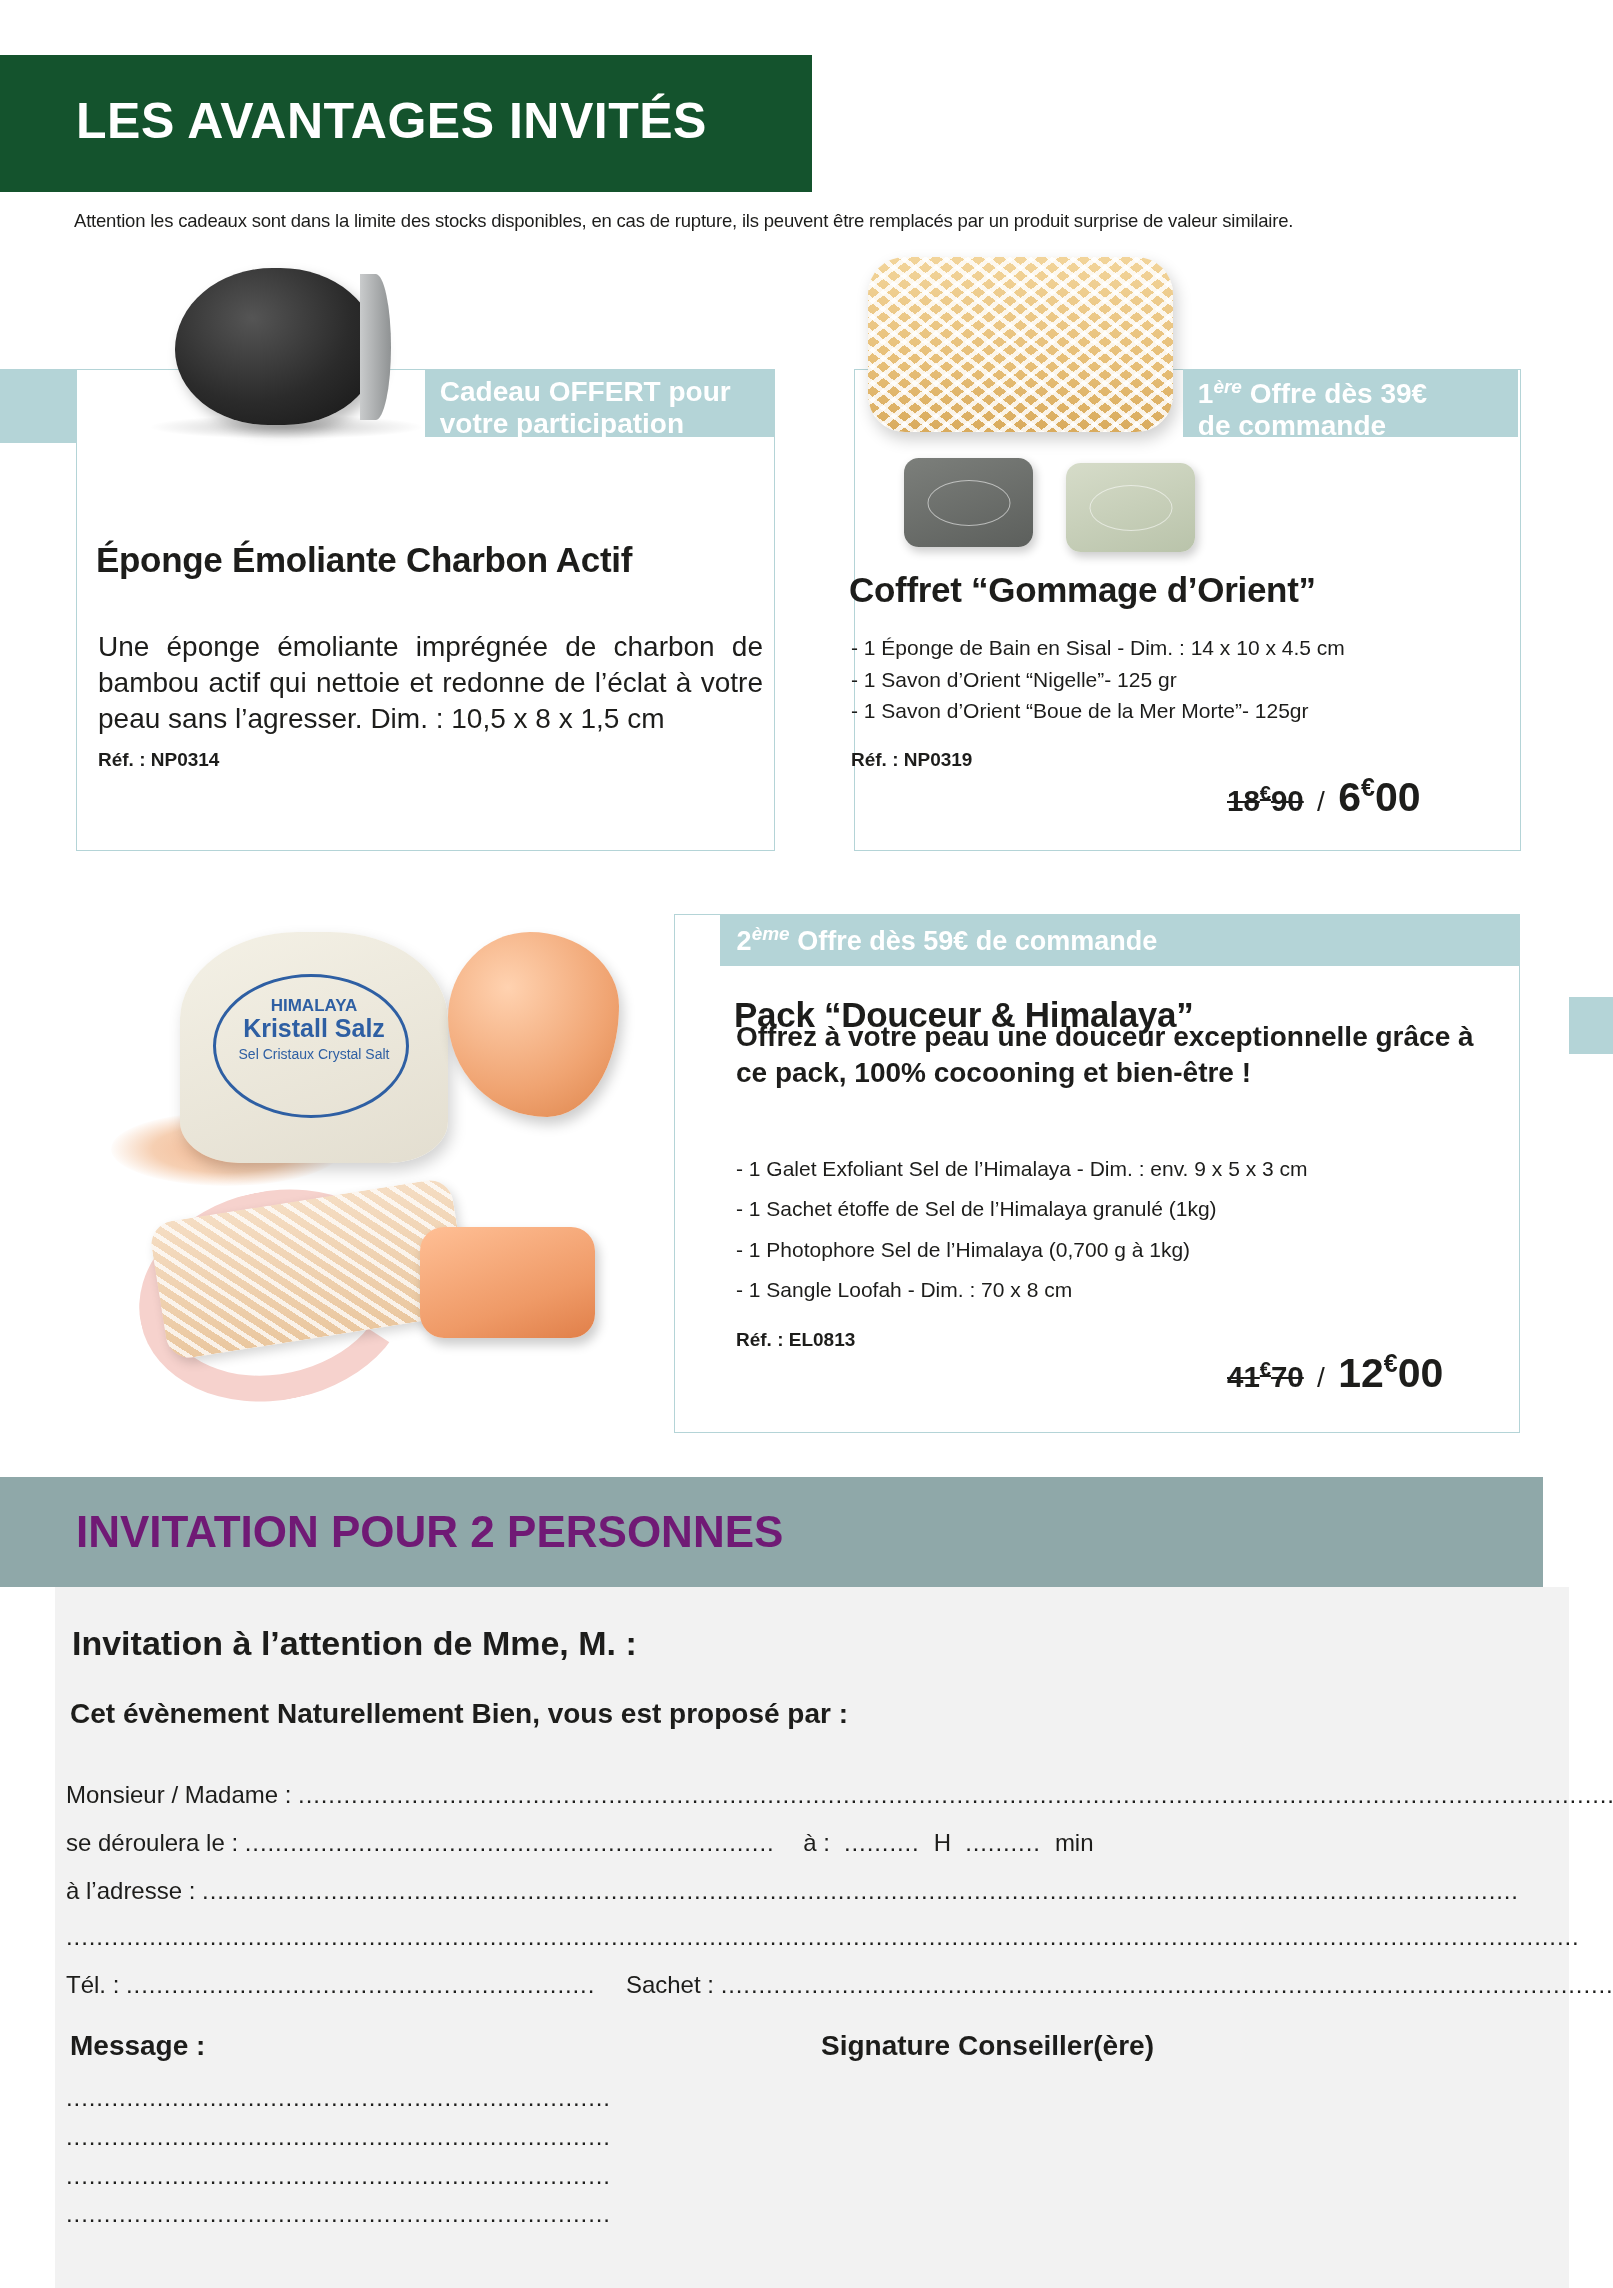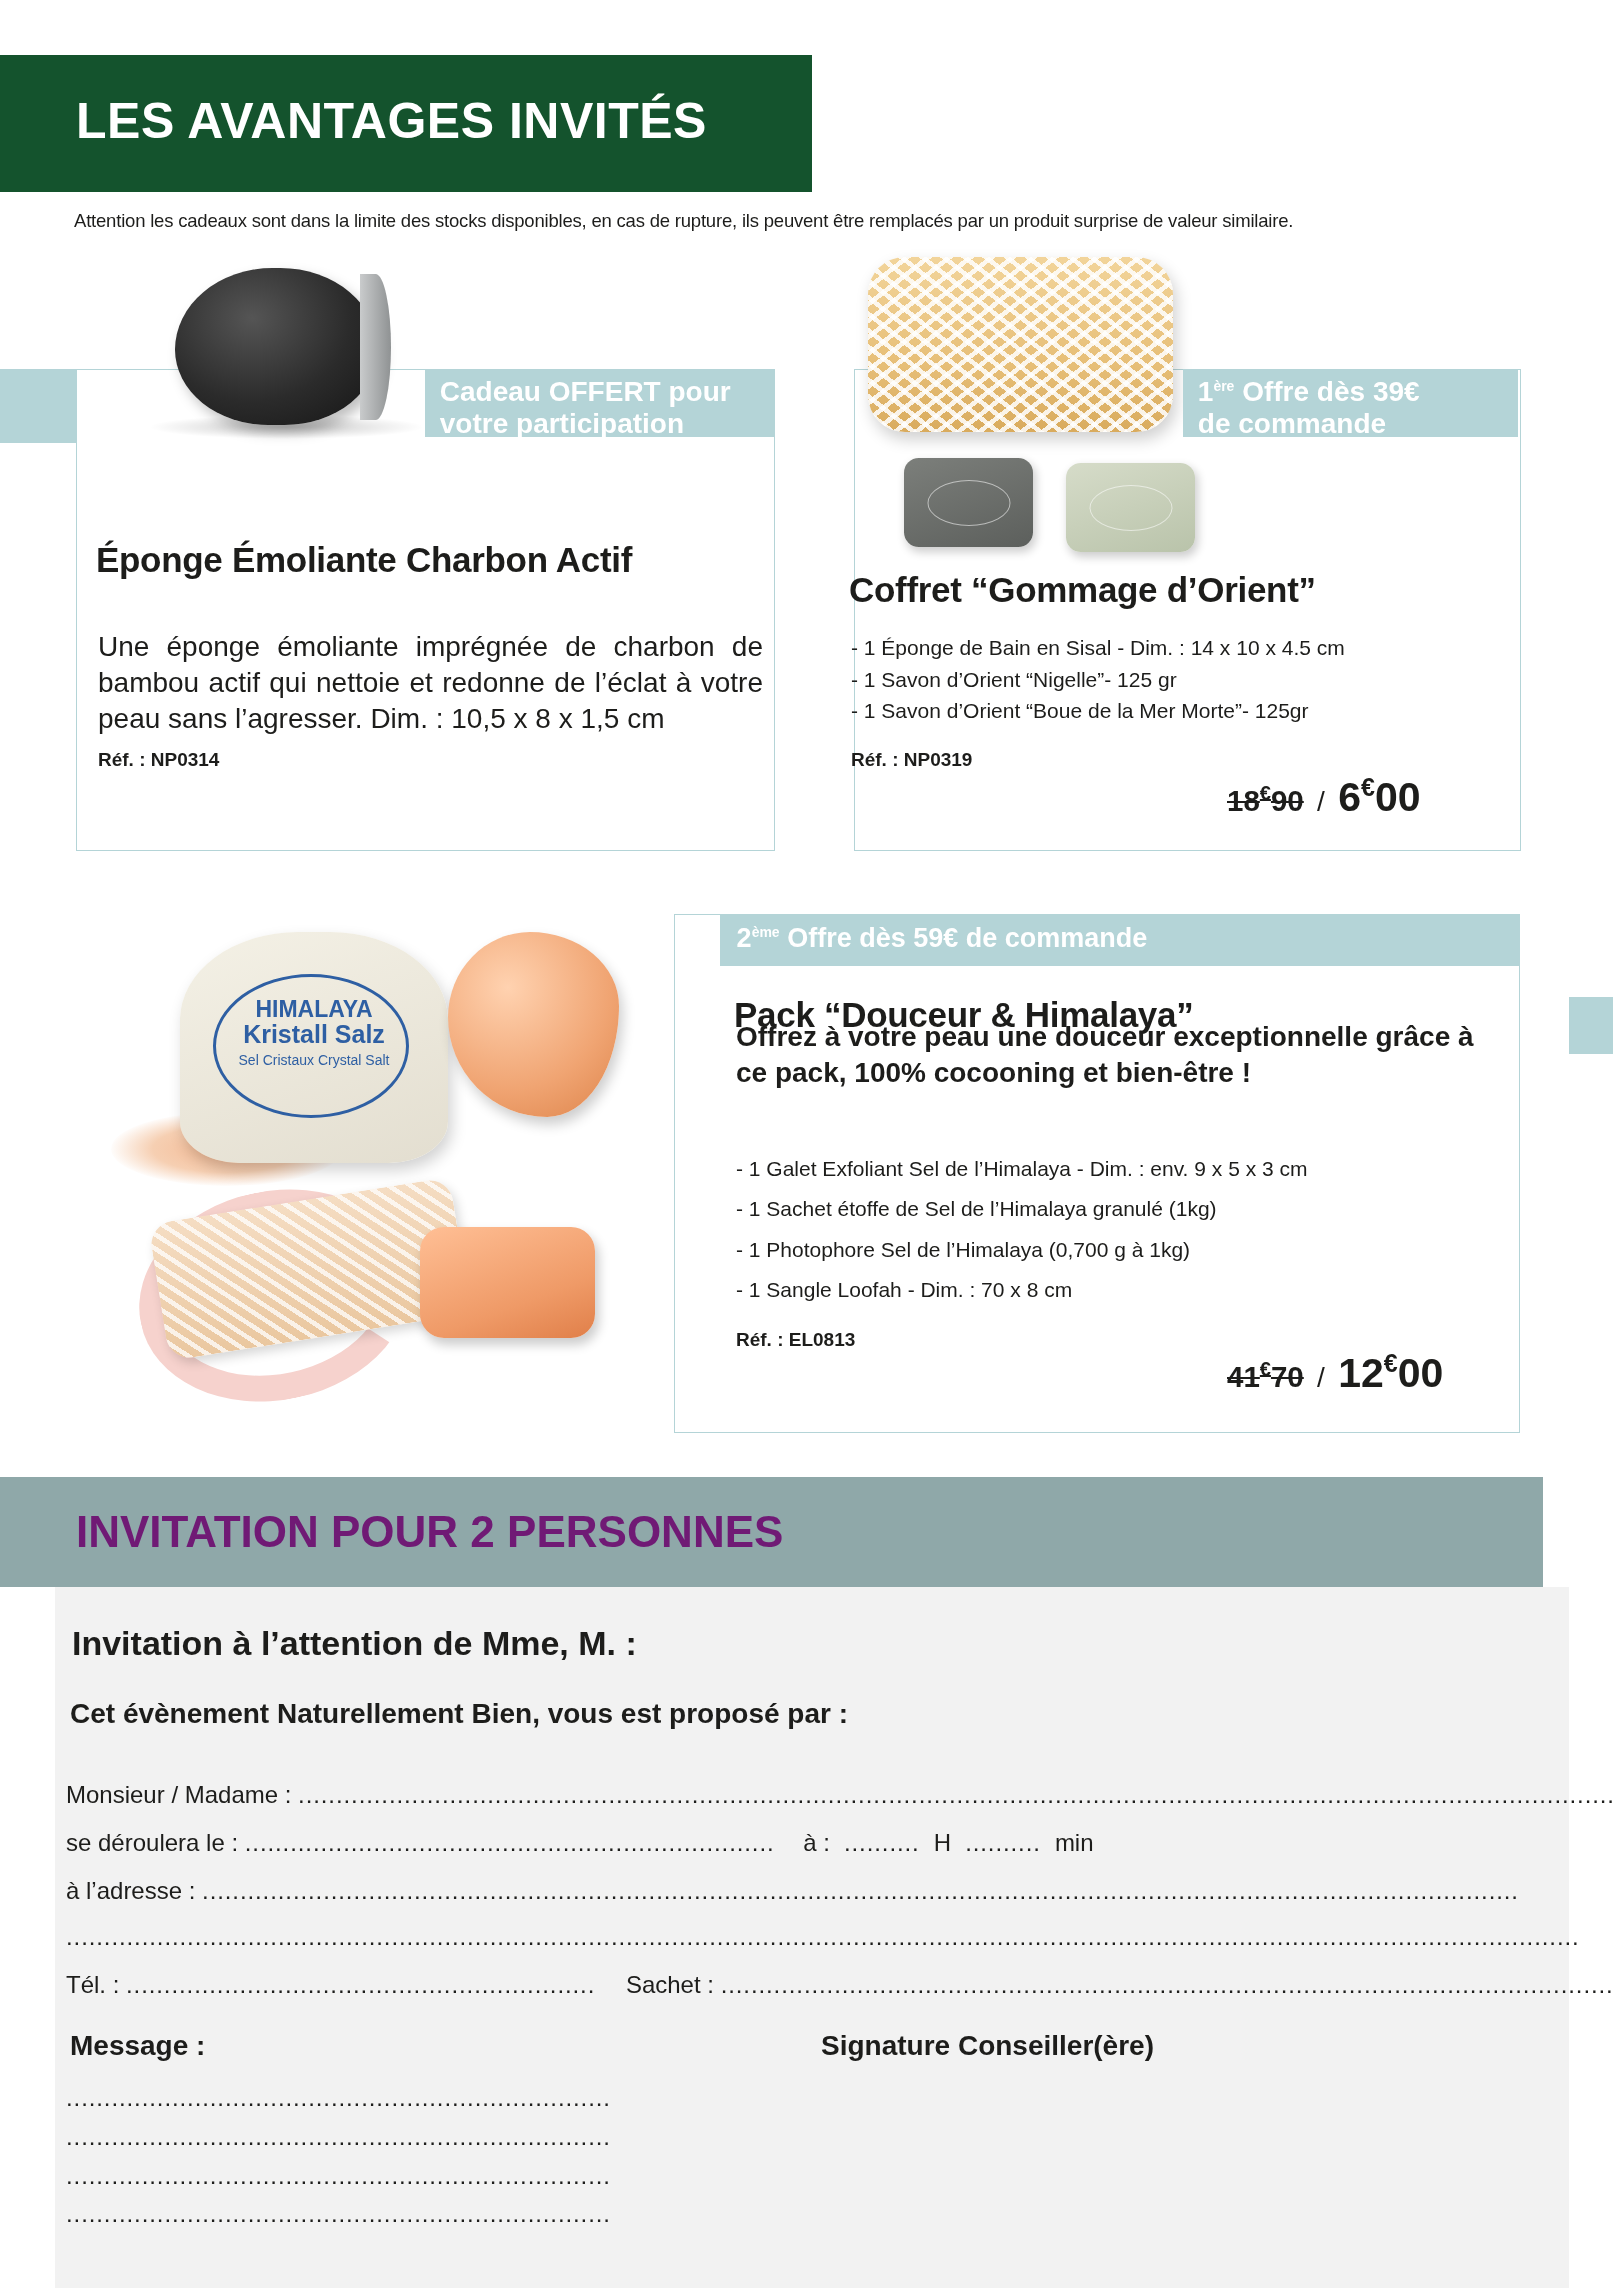--- a/index.html
+++ b/index.html
@@ -42,21 +42,21 @@
   .card2{left:854px;top:369px;width:665px;height:480px;}
   .card3{left:674px;top:914px;width:844px;height:517px;}
 
   .ribbon{
     position:absolute;background:#b4d4d7;color:#ffffff;
     font-weight:bold;line-height:1.12;
   }
   .ribbon1{left:425px;top:369px;width:349px;height:68px;font-size:28px;padding:7.4px 0 0 14.8px;box-sizing:border-box;}
   .ribbon2{left:1183px;top:369px;width:335px;height:68px;font-size:28px;padding:7.4px 0 0 14.8px;box-sizing:border-box;}
   .ribbon3{left:720px;top:914px;width:799px;height:52px;font-size:27px;padding:9.2px 0 0 16.6px;box-sizing:border-box;}
-  .sup{font-size:14px;vertical-align:super;}
+  .sup{font-size:19px;vertical-align:super;font-style:italic;}
 
   .ptitle{font-size:35px;font-weight:bold;letter-spacing:-0.3px;}
   .pdesc{font-size:28px;line-height:1.28;}
   .pline{font-size:21px;line-height:1.42;}
   .pref{font-size:19px;font-weight:bold;}
 
   .price-old{font-size:29.5px;font-weight:bold;text-decoration:line-through;color:#1d1d1b;}
   .price-new{font-size:41px;font-weight:bold;}
   .eur{font-size:20px;vertical-align:super;}
   .eur-new{font-size:25px;vertical-align:super;}
@@ -211,21 +211,21 @@
   <span style="font-size:28px;margin:0 9.2px;">/</span>
   <span class="price-new"><span>6</span><span class="eur-new">€</span><span>00</span></span>
 </div>
 
 <div class="card card3"></div>
 
 <div class="salt-grains"></div>
 <div class="salt-bag">
   <div class="circle"></div>
   <div class="txt">
-    <span style="font-size:23px;display:block;">HIMALAYA</span>
+    <span style="font-size:17px;display:block;">HIMALAYA</span>
     <span>Kristall</span>
     <span>Salz</span>
     <small>Sel Cristaux Crystal Salt</small>
   </div>
 </div>
 <div class="salt-rock"></div>
 <div class="loofah-handle"></div>
 <div class="loofah-strap"></div>
 <div class="salt-bar"></div>
 

